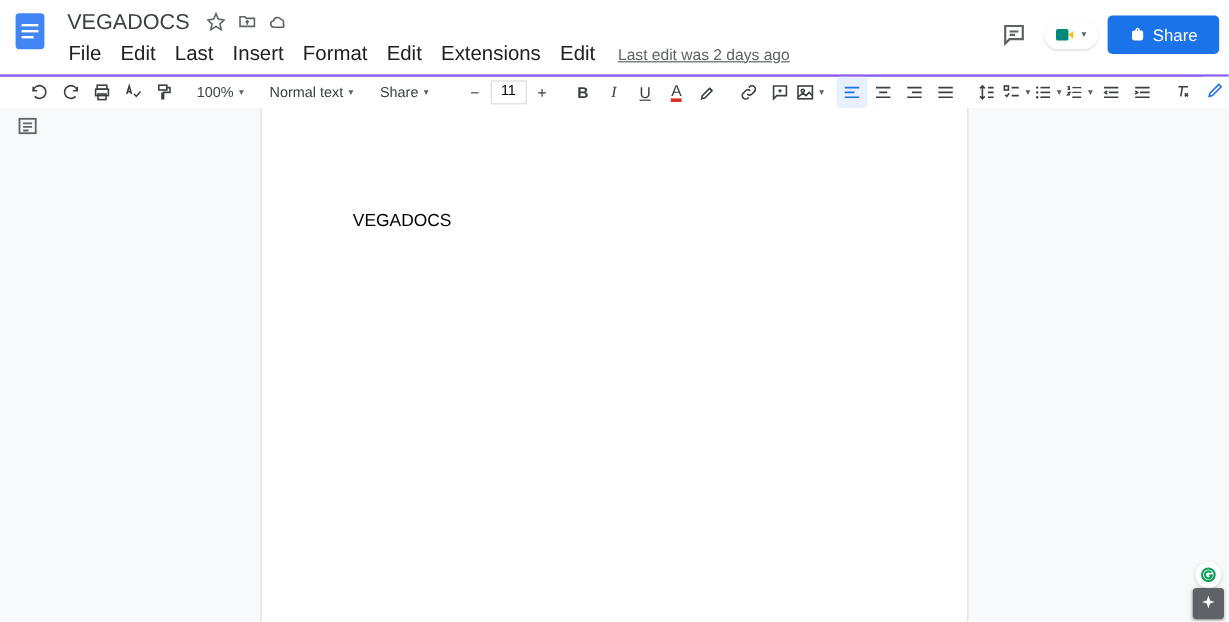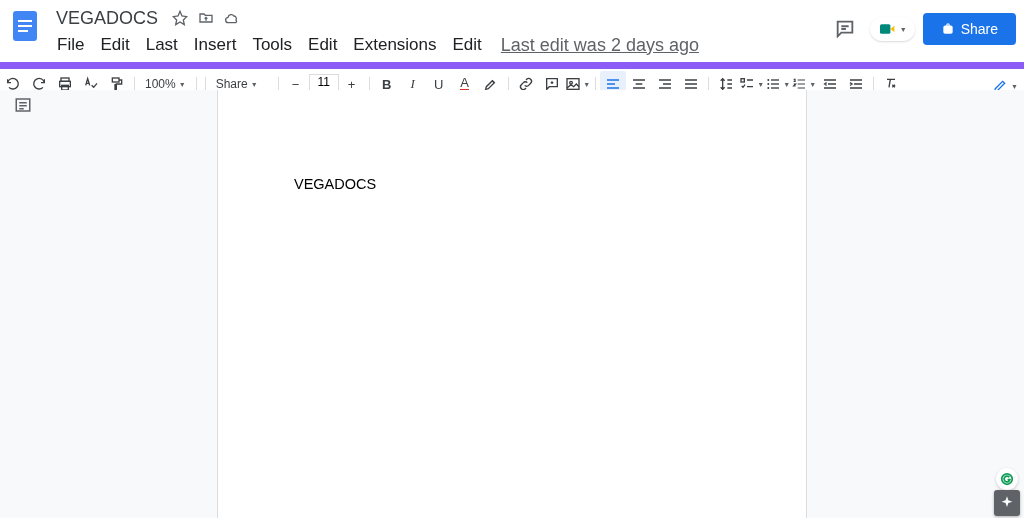--- a/index.html
+++ b/index.html
@@ -9,29 +9,29 @@
     .header { display: flex; align-items: flex-start; padding: 6px 8px 0 8px; }
     .docs-logo { width: 36px; height: 36px; margin-right: 6px; margin-top: 2px; }
     .doc-meta { display: flex; flex-direction: column; flex: 1; }
     .title-row { display: flex; align-items: center; gap: 6px; height: 24px; }
     .doc-title { font-size: 18px; color: #3c4043; padding: 2px 6px; }
     .title-icon { width: 20px; height: 20px; display: flex; align-items: center; justify-content: center; color: #5f6368; cursor: pointer; }
     .title-icon svg { width: 16px; height: 16px; }
     
     .menu-row { display: flex; align-items: center; gap: 2px; height: 26px; margin-top: 2px; }
     .menu-item { font-size: 17px; color: #202124; padding: 4px 7px; cursor: pointer; border-radius: 3px; }
-    .last-edit { font-size: 18px; color: #5f6368; text-decoration: underline; margin-left: 10px; cursor: pointer; }
+    .last-edit { font-size: 13px; color: #5f6368; text-decoration: underline; margin-left: 10px; cursor: pointer; }
     
     .header-right { display: flex; align-items: center; gap: 8px; margin-top: 6px; }
     .hdr-btn { width: 34px; height: 34px; display: flex; align-items: center; justify-content: center; cursor: pointer; color: #5f6368; border-radius: 50%; }
     .meet-btn { background: #fff; border-radius: 20px; padding: 4px 8px; display: flex; align-items: center; gap: 2px; cursor: pointer; box-shadow: 0 1px 2px rgba(0,0,0,0.15); }
     .share-btn { background: #1a73e8; color: #fff; font-size: 14px; font-weight: 400; padding: 8px 18px; border-radius: 4px; display: flex; align-items: center; gap: 6px; cursor: pointer; }
     
     
-    .toolbar { height: 36px; border-top: 7px solid #8b5cf6; border-bottom: 1px solid #dadce0; display: flex; align-items: flex-end; padding: 0 0; margin-top: 4px; }
+    .toolbar { height: 36px; border-top: 2px solid #8b5cf6; border-bottom: 1px solid #dadce0; display: flex; align-items: flex-start; padding: 0 20px; margin-top: 4px; }
     .tb-btn { min-width: 26px; height: 26px; display: flex; align-items: center; justify-content: center; cursor: pointer; color: #3c4043; border-radius: 2px; font-size: 13px; }
     .tb-btn.active { background: #e8f0fe; color: #1a73e8; }
     .tb-sep { width: 1px; height: 20px; background: #dadce0; margin: 0 4px; }
     .tb-dd { display: flex; align-items: center; gap: 3px; padding: 0 6px; height: 26px; font-size: 12px; color: #3c4043; cursor: pointer; }
     .tb-caret { font-size: 7px; color: #5f6368; }
     .fontsize { display: flex; align-items: center; }
     .fontsize .box { width: 30px; height: 20px; border: 1px solid #dadce0; text-align: center; font-size: 12px; }
     .toolbar-right { margin-left: auto; display: flex; align-items: center; gap: 4px; }
     .edit-pill { display: flex; align-items: center; gap: 3px; background: #fff; border-radius: 4px; padding: 3px 6px; }
     
@@ -78,21 +78,21 @@
         <svg viewBox="0 0 24 24" fill="none" stroke="currentColor" stroke-width="2">
             <path d="M18 15a4 4 0 0 0-3-6 5 5 0 0 0-9 2 4 4 0 0 0 1 8h11a3 3 0 0 0 0-4z"></path>
           </svg>
       </span>
     </div>
     <div class="menu-row">
       <span class="menu-item">File</span>
       <span class="menu-item">Edit</span>
       <span class="menu-item">Last</span>
       <span class="menu-item">Insert</span>
-      <span class="menu-item">Tools</span>
+      <span class="menu-item">Format</span>
       <span class="menu-item">Edit</span>
       <span class="menu-item">Extensions</span>
       <span class="menu-item">Edit</span>
       <span class="last-edit">Last edit was 2 days ago</span>
     </div>
   </div>
   <div class="header-right">
     <div class="hdr-btn">
       <svg width="22" height="22" viewBox="0 0 24 24" fill="none" stroke="currentColor" stroke-width="2">
           <path d="M4 4h16v12H8l-4 4z"></path>
@@ -146,20 +146,24 @@
         <rect x="5" y="3" width="10" height="6"></rect>
         <path d="M15 6h4v6h-8v8h-2v-8"></path>
       </svg>
     </div>
   <div class="tb-sep"></div>
   <div class="tb-dd">
       <span>100%</span>
       <span class="tb-caret">▼</span>
     </div>
   <div class="tb-sep"></div>
+  <div class="tb-dd" style="min-width:84px">
+      <span>Normal text</span>
+      <span class="tb-caret">▼</span>
+    </div>
   <div class="tb-sep"></div>
   <div class="tb-dd" style="min-width:64px">
       <span>Share</span>
       <span class="tb-caret">▼</span>
     </div>
   <div class="tb-sep"></div>
   <div class="fontsize">
     <div class="tb-btn">−</div>
     <div class="box">11</div>
     <div class="tb-btn">+</div>

